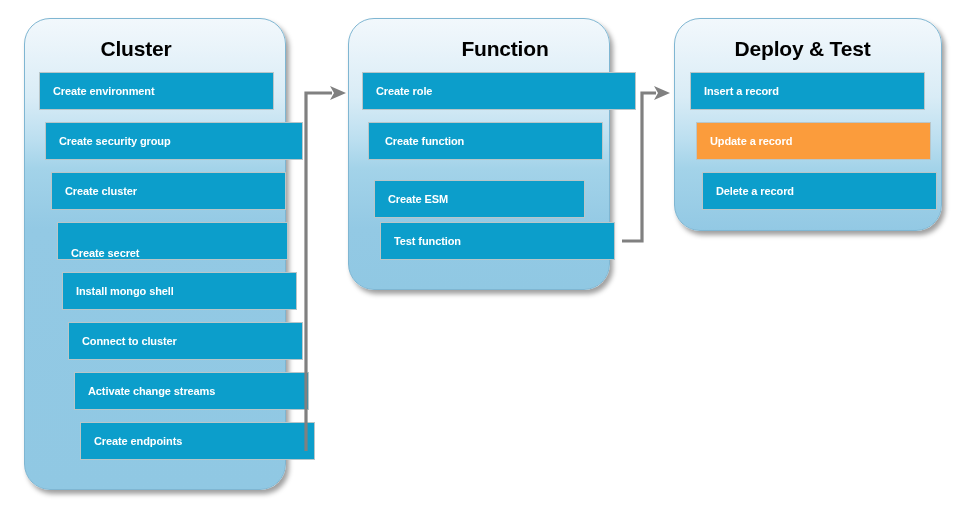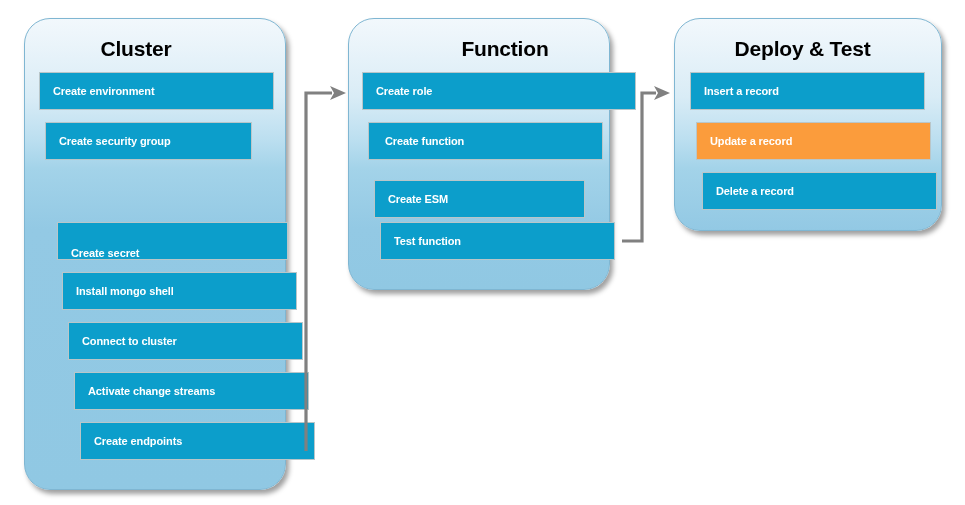--- a/index.html
+++ b/index.html
@@ -77,22 +77,25 @@
 <body>
 
 <div id="canvas">
 
   <div class="panel" style="left:24px; top:18px; width:262px; height:472px;"></div>
   <div class="panel-title" style="left:24px; width:224px; top:37px;">Cluster</div>
 
   <div class="step blue" style="left:39px; top:72px; width:235px;">
     <span>Create environment</span>
   </div>
-  <div class="step blue" style="left:45px; top:122px; width:207px;">
+  <div class="step blue" style="left:45px; top:122px; width:258px;">
     <span>Create security group</span>
+  </div>
+  <div class="step blue" style="left:51px; top:172px; width:235px;">
+    <span>Create cluster</span>
   </div>
   <div class="step blue" style="left:57px; top:222px; width:231px;align-items:flex-end;">
     <span>Create secret</span>
   </div>
   <div class="step blue" style="left:62px; top:272px; width:235px;">
     <span>Install mongo shell</span>
   </div>
   <div class="step blue" style="left:74px; top:372px; width:235px;">
     <span>Activate change streams</span>
   </div>

